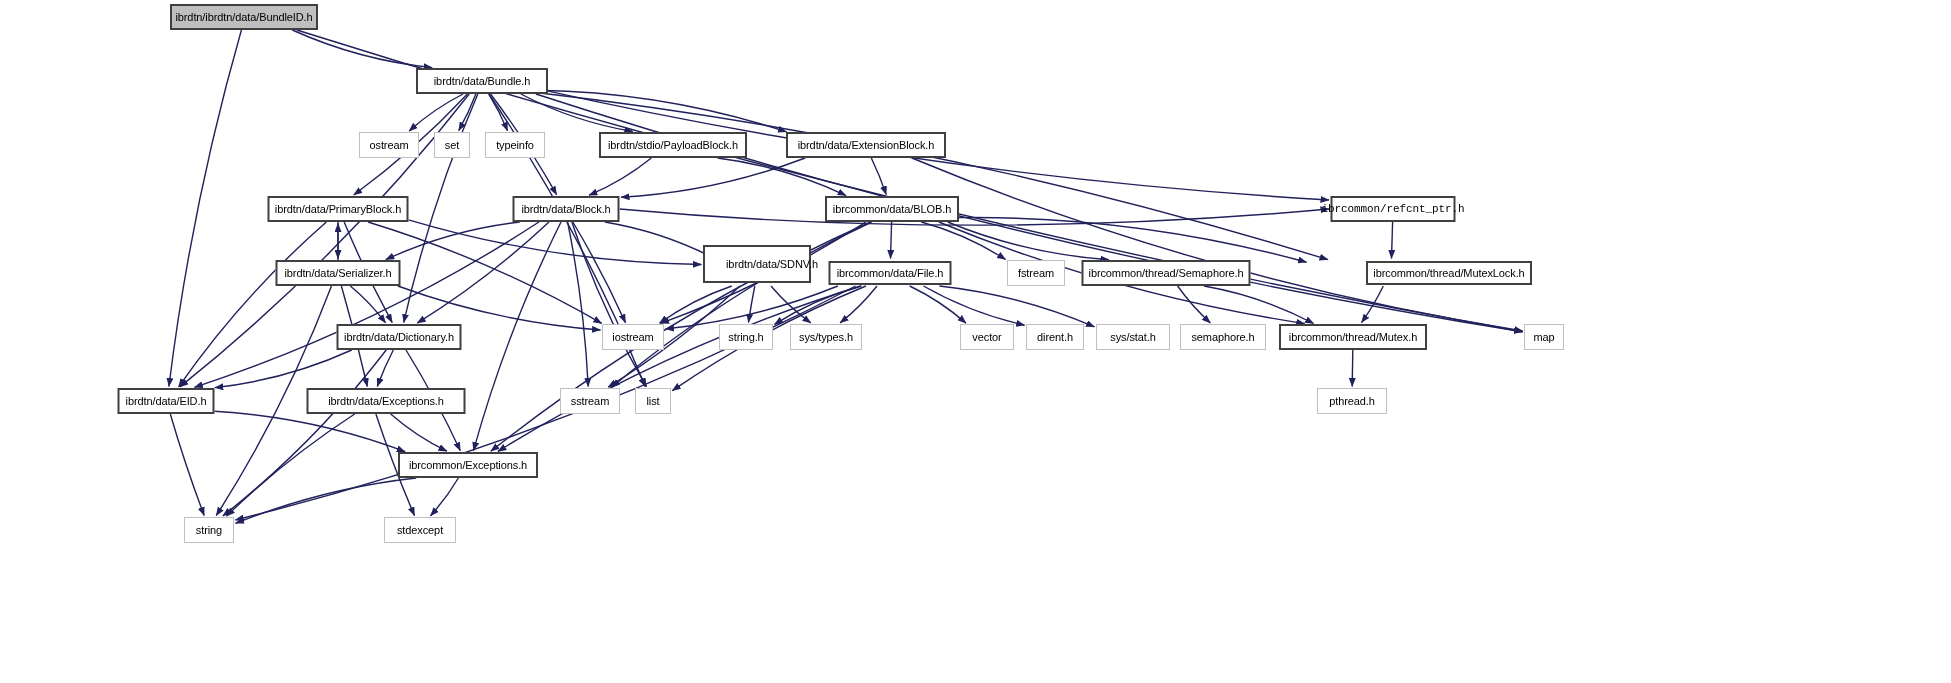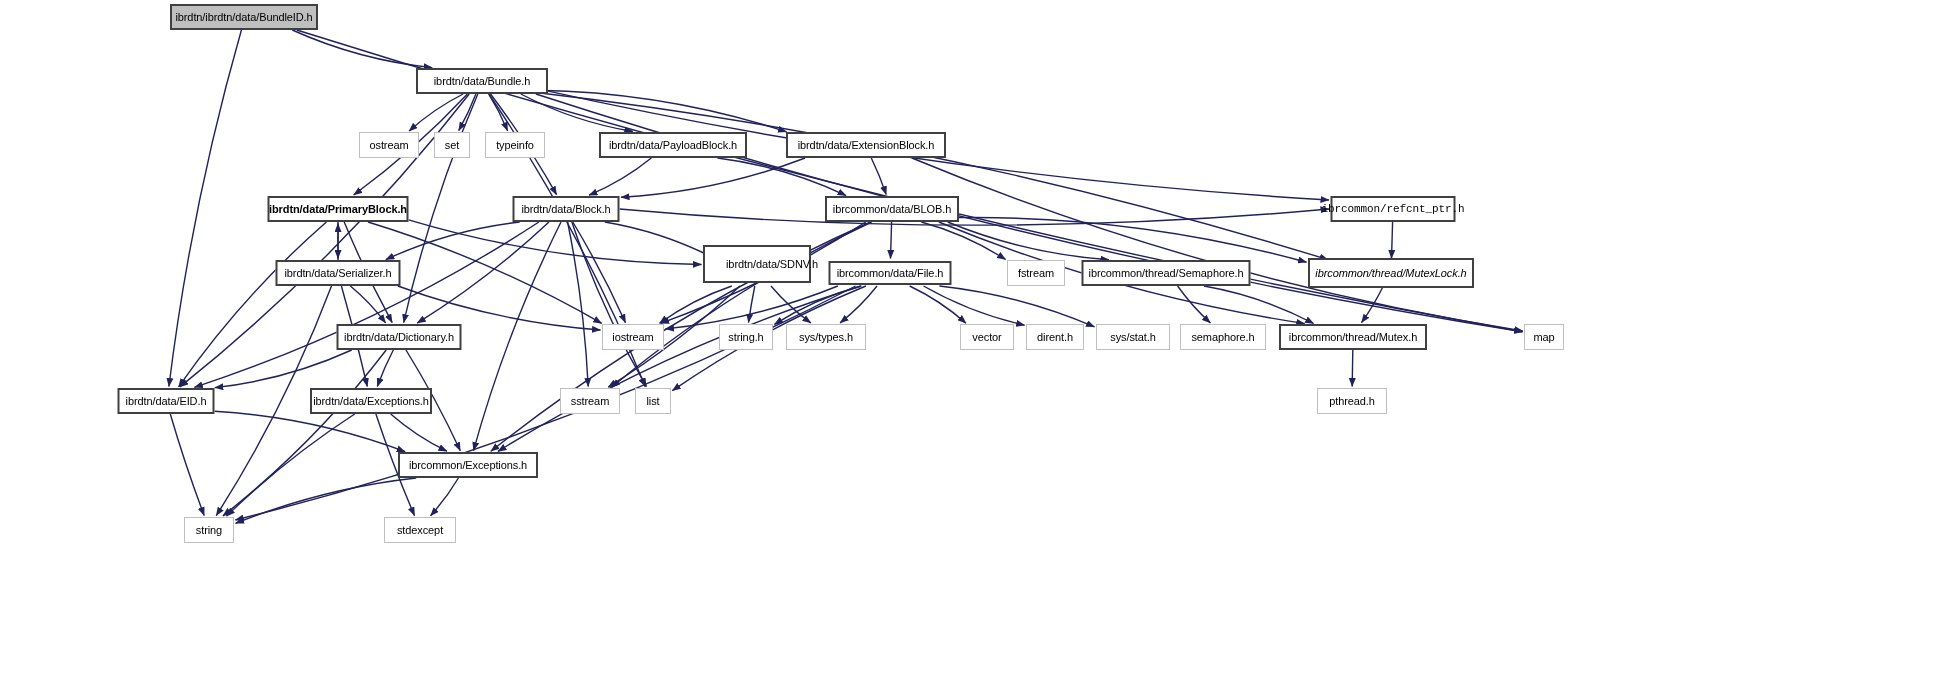--- a/index.html
+++ b/index.html
@@ -158,26 +158,26 @@
       <div class="node faint" style="left: 389px; top: 145px; width: 60px; height: 26px;">
         <span class="node-label">ostream</span>
       </div>
       <div class="node faint" style="left: 452px; top: 145px; width: 36px; height: 26px;">
         <span class="node-label">set</span>
       </div>
       <div class="node faint" style="left: 515px; top: 145px; width: 60px; height: 26px;">
         <span class="node-label">typeinfo</span>
       </div>
       <div class="node solid" style="left: 673px; top: 145px; width: 148px; height: 26px;">
-        <span class="node-label">ibrdtn/data/PayloadBlock.h</span>
+        <span class="node-label">ibrdtn/stdio/PayloadBlock.h</span>
       </div>
       <div class="node solid" style="left: 866px; top: 145px; width: 160px; height: 26px;">
         <span class="node-label">ibrdtn/data/ExtensionBlock.h</span>
       </div>
-      <div class="node solid" style="left: 338px; top: 209px; width: 141px; height: 26px; font-weight: bold;">
+      <div class="node solid" style="left: 338px; top: 209px; width: 141px; height: 26px;">
         <span class="node-label">ibrdtn/data/PrimaryBlock.h</span>
       </div>
       <div class="node solid" style="left: 566px; top: 209px; width: 107px; height: 26px;">
         <span class="node-label">ibrdtn/data/Block.h</span>
       </div>
       <div class="node solid" style="left: 892px; top: 209px; width: 134px; height: 26px;">
         <span class="node-label">ibrcommon/data/BLOB.h</span>
       </div>
       <div class="node solid" style="left: 1393px; top: 209px; width: 125px; height: 26px; font-family: Liberation Mono, monospace;">
         <span class="node-label">ibrcommon/refcnt_ptr.h</span>
@@ -190,33 +190,33 @@
       </div>
       <div class="node solid" style="left: 890px; top: 273px; width: 123px; height: 24px;">
         <span class="node-label">ibrcommon/data/File.h</span>
       </div>
       <div class="node faint" style="left: 1036px; top: 273px; width: 58px; height: 26px;">
         <span class="node-label">fstream</span>
       </div>
       <div class="node solid" style="left: 1166px; top: 273px; width: 169px; height: 26px;">
         <span class="node-label">ibrcommon/thread/Semaphore.h</span>
       </div>
-      <div class="node solid" style="left: 1391px; top: 273px; width: 166px; height: 30px; font-style: italic;">
+      <div class="node solid" style="left: 1449px; top: 273px; width: 166px; height: 24px;">
         <span class="node-label">ibrcommon/thread/MutexLock.h</span>
       </div>
       <div class="node solid" style="left: 399px; top: 337px; width: 125px; height: 26px;">
         <span class="node-label">ibrdtn/data/Dictionary.h</span>
       </div>
       <div class="node faint" style="left: 633px; top: 337px; width: 62px; height: 26px;">
         <span class="node-label">iostream</span>
       </div>
       <div class="node faint" style="left: 746px; top: 337px; width: 54px; height: 26px;">
         <span class="node-label">string.h</span>
       </div>
-      <div class="node faint" style="left: 826px; top: 337px; width: 80px; height: 26px; justify-content: center;">
+      <div class="node faint" style="left: 826px; top: 337px; width: 72px; height: 26px; justify-content: center;">
         <span class="node-label">sys/types.h</span>
       </div>
       <div class="node faint" style="left: 987px; top: 337px; width: 54px; height: 26px;">
         <span class="node-label">vector</span>
       </div>
       <div class="node faint" style="left: 1055px; top: 337px; width: 58px; height: 26px;">
         <span class="node-label">dirent.h</span>
       </div>
       <div class="node faint" style="left: 1133px; top: 337px; width: 74px; height: 26px;">
         <span class="node-label">sys/stat.h</span>
@@ -226,21 +226,21 @@
       </div>
       <div class="node solid" style="left: 1353px; top: 337px; width: 148px; height: 26px;">
         <span class="node-label">ibrcommon/thread/Mutex.h</span>
       </div>
       <div class="node faint" style="left: 1544px; top: 337px; width: 40px; height: 26px;">
         <span class="node-label">map</span>
       </div>
       <div class="node solid" style="left: 166px; top: 401px; width: 97px; height: 26px;">
         <span class="node-label">ibrdtn/data/EID.h</span>
       </div>
-      <div class="node solid" style="left: 371px; top: 401px; width: 122px; height: 26px;">
+      <div class="node solid" style="left: 386px; top: 401px; width: 159px; height: 26px;">
         <span class="node-label">ibrdtn/data/Exceptions.h</span>
       </div>
       <div class="node faint" style="left: 590px; top: 401px; width: 60px; height: 26px;">
         <span class="node-label">sstream</span>
       </div>
       <div class="node faint" style="left: 653px; top: 401px; width: 36px; height: 26px;">
         <span class="node-label">list</span>
       </div>
       <div class="node faint" style="left: 1352px; top: 401px; width: 70px; height: 26px;">
         <span class="node-label">pthread.h</span>

